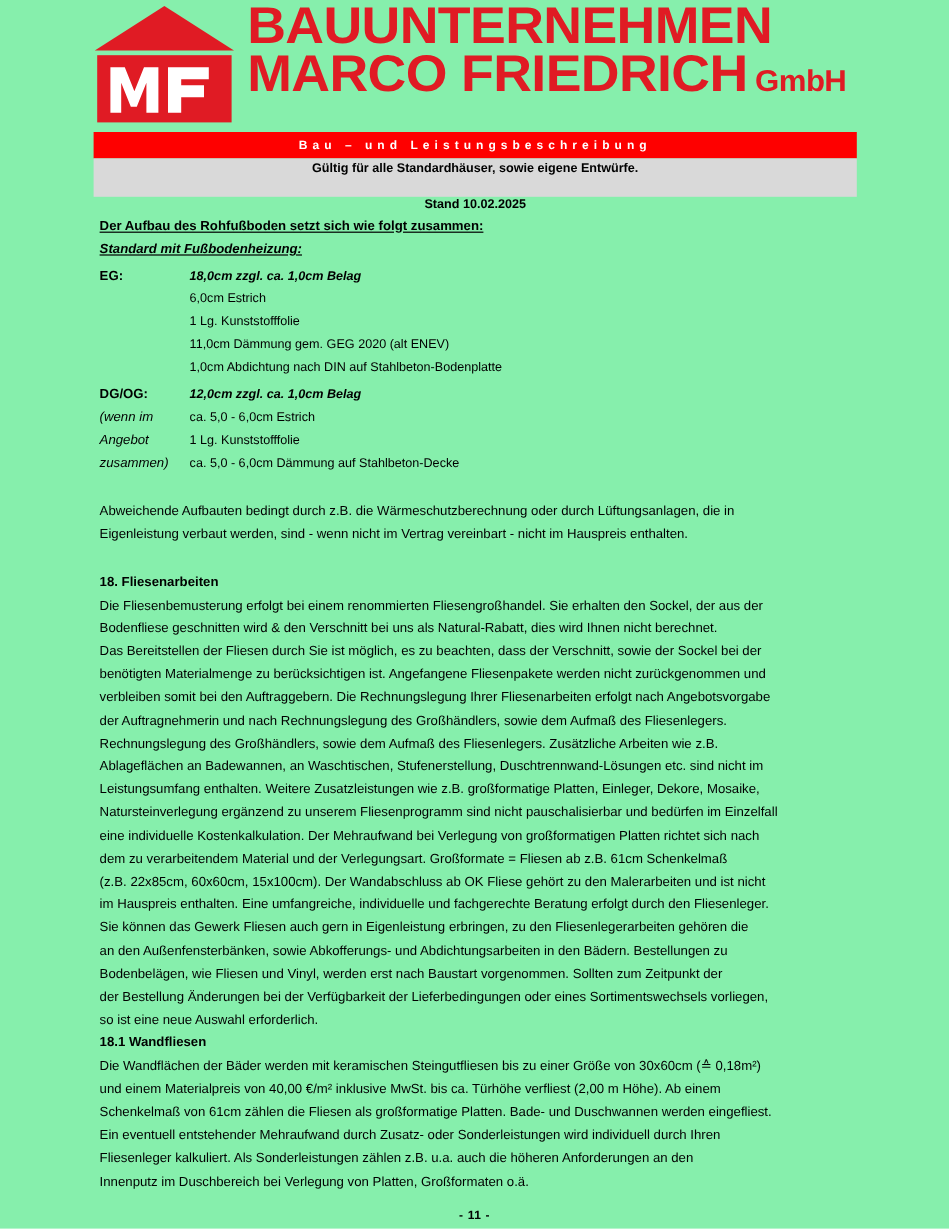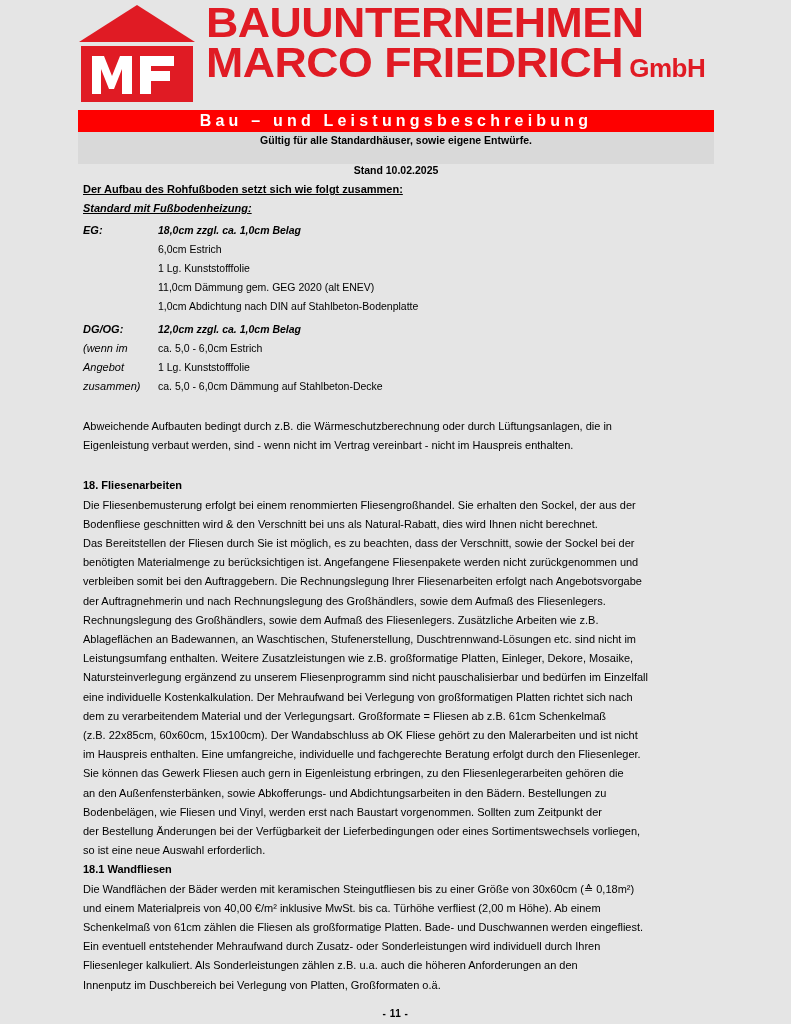--- a/index.html
+++ b/index.html
@@ -15,21 +15,21 @@
     font-family: "Liberation Sans", sans-serif;
     color: #000000;
     overflow: hidden;
   }
 
   
   .page {
     position: relative;
     width: 791px;
     height: 1024px;
-    background: #e5e5e5;
+    background: #86efac;
   }
 
   
   .letterhead {
     position: absolute;
     left: 78px;
     top: 2px;
     width: 636px;
     height: 104px;
     display: flex;
@@ -85,21 +85,21 @@
     top: 110px;
     width: 636px;
     height: 22px;
     background: #fe0000;
     display: flex;
     align-items: center;
     justify-content: center;
   }
   .title-banner-text {
     color: #ffffff;
-    font-size: 16px;
+    font-size: 10px;
     font-weight: bold;
     letter-spacing: 4.2px;
     white-space: nowrap;
     font-family: "Liberation Sans", sans-serif;
   }
 
   
   .subtitle-bar {
     position: absolute;
     left: 78px;
@@ -153,21 +153,20 @@
   }
   .spec-row {
     display: flex;
     align-items: flex-start;
     min-height: 19px;
   }
   .spec-label {
     flex: 0 0 75px;
     font-size: 11px;
     font-weight: bold;
-    font-style: italic;
     line-height: 19px;
     white-space: nowrap;
   }
   .spec-label.soft {
     font-weight: normal;
     font-style: italic;
     line-height: 18px;
   }
   .spec-value {
     flex: 1 1 auto;

